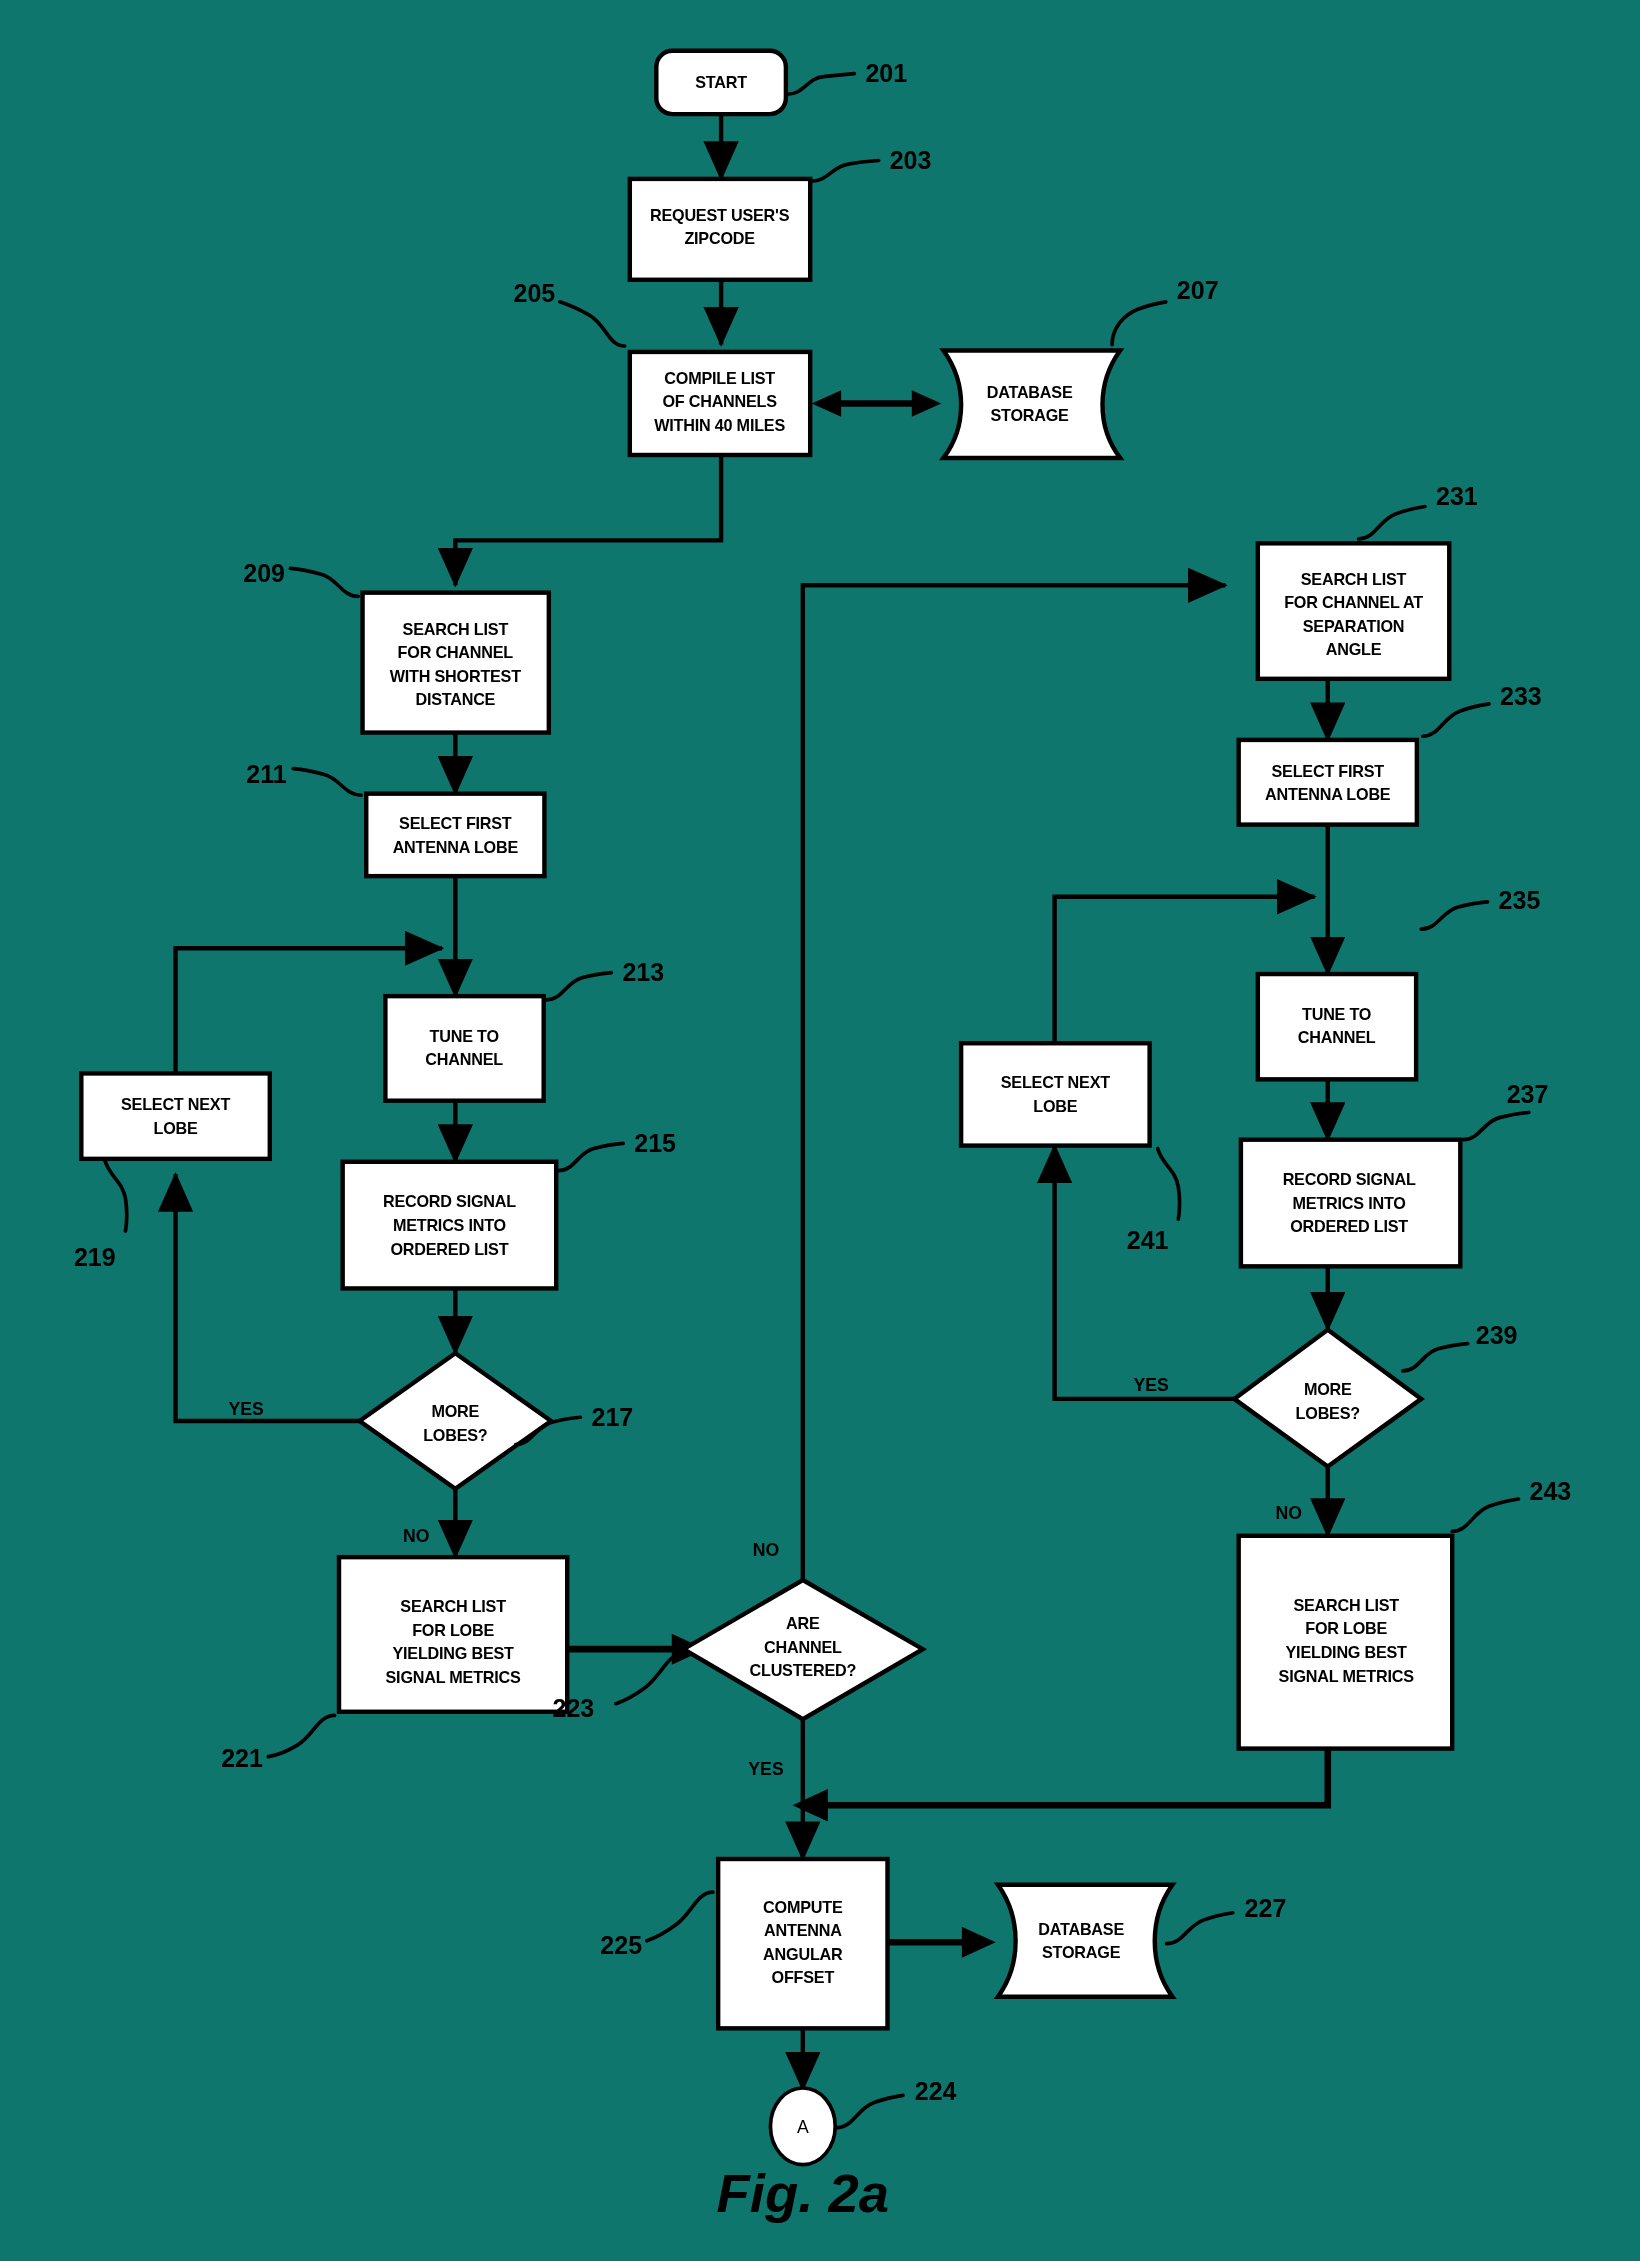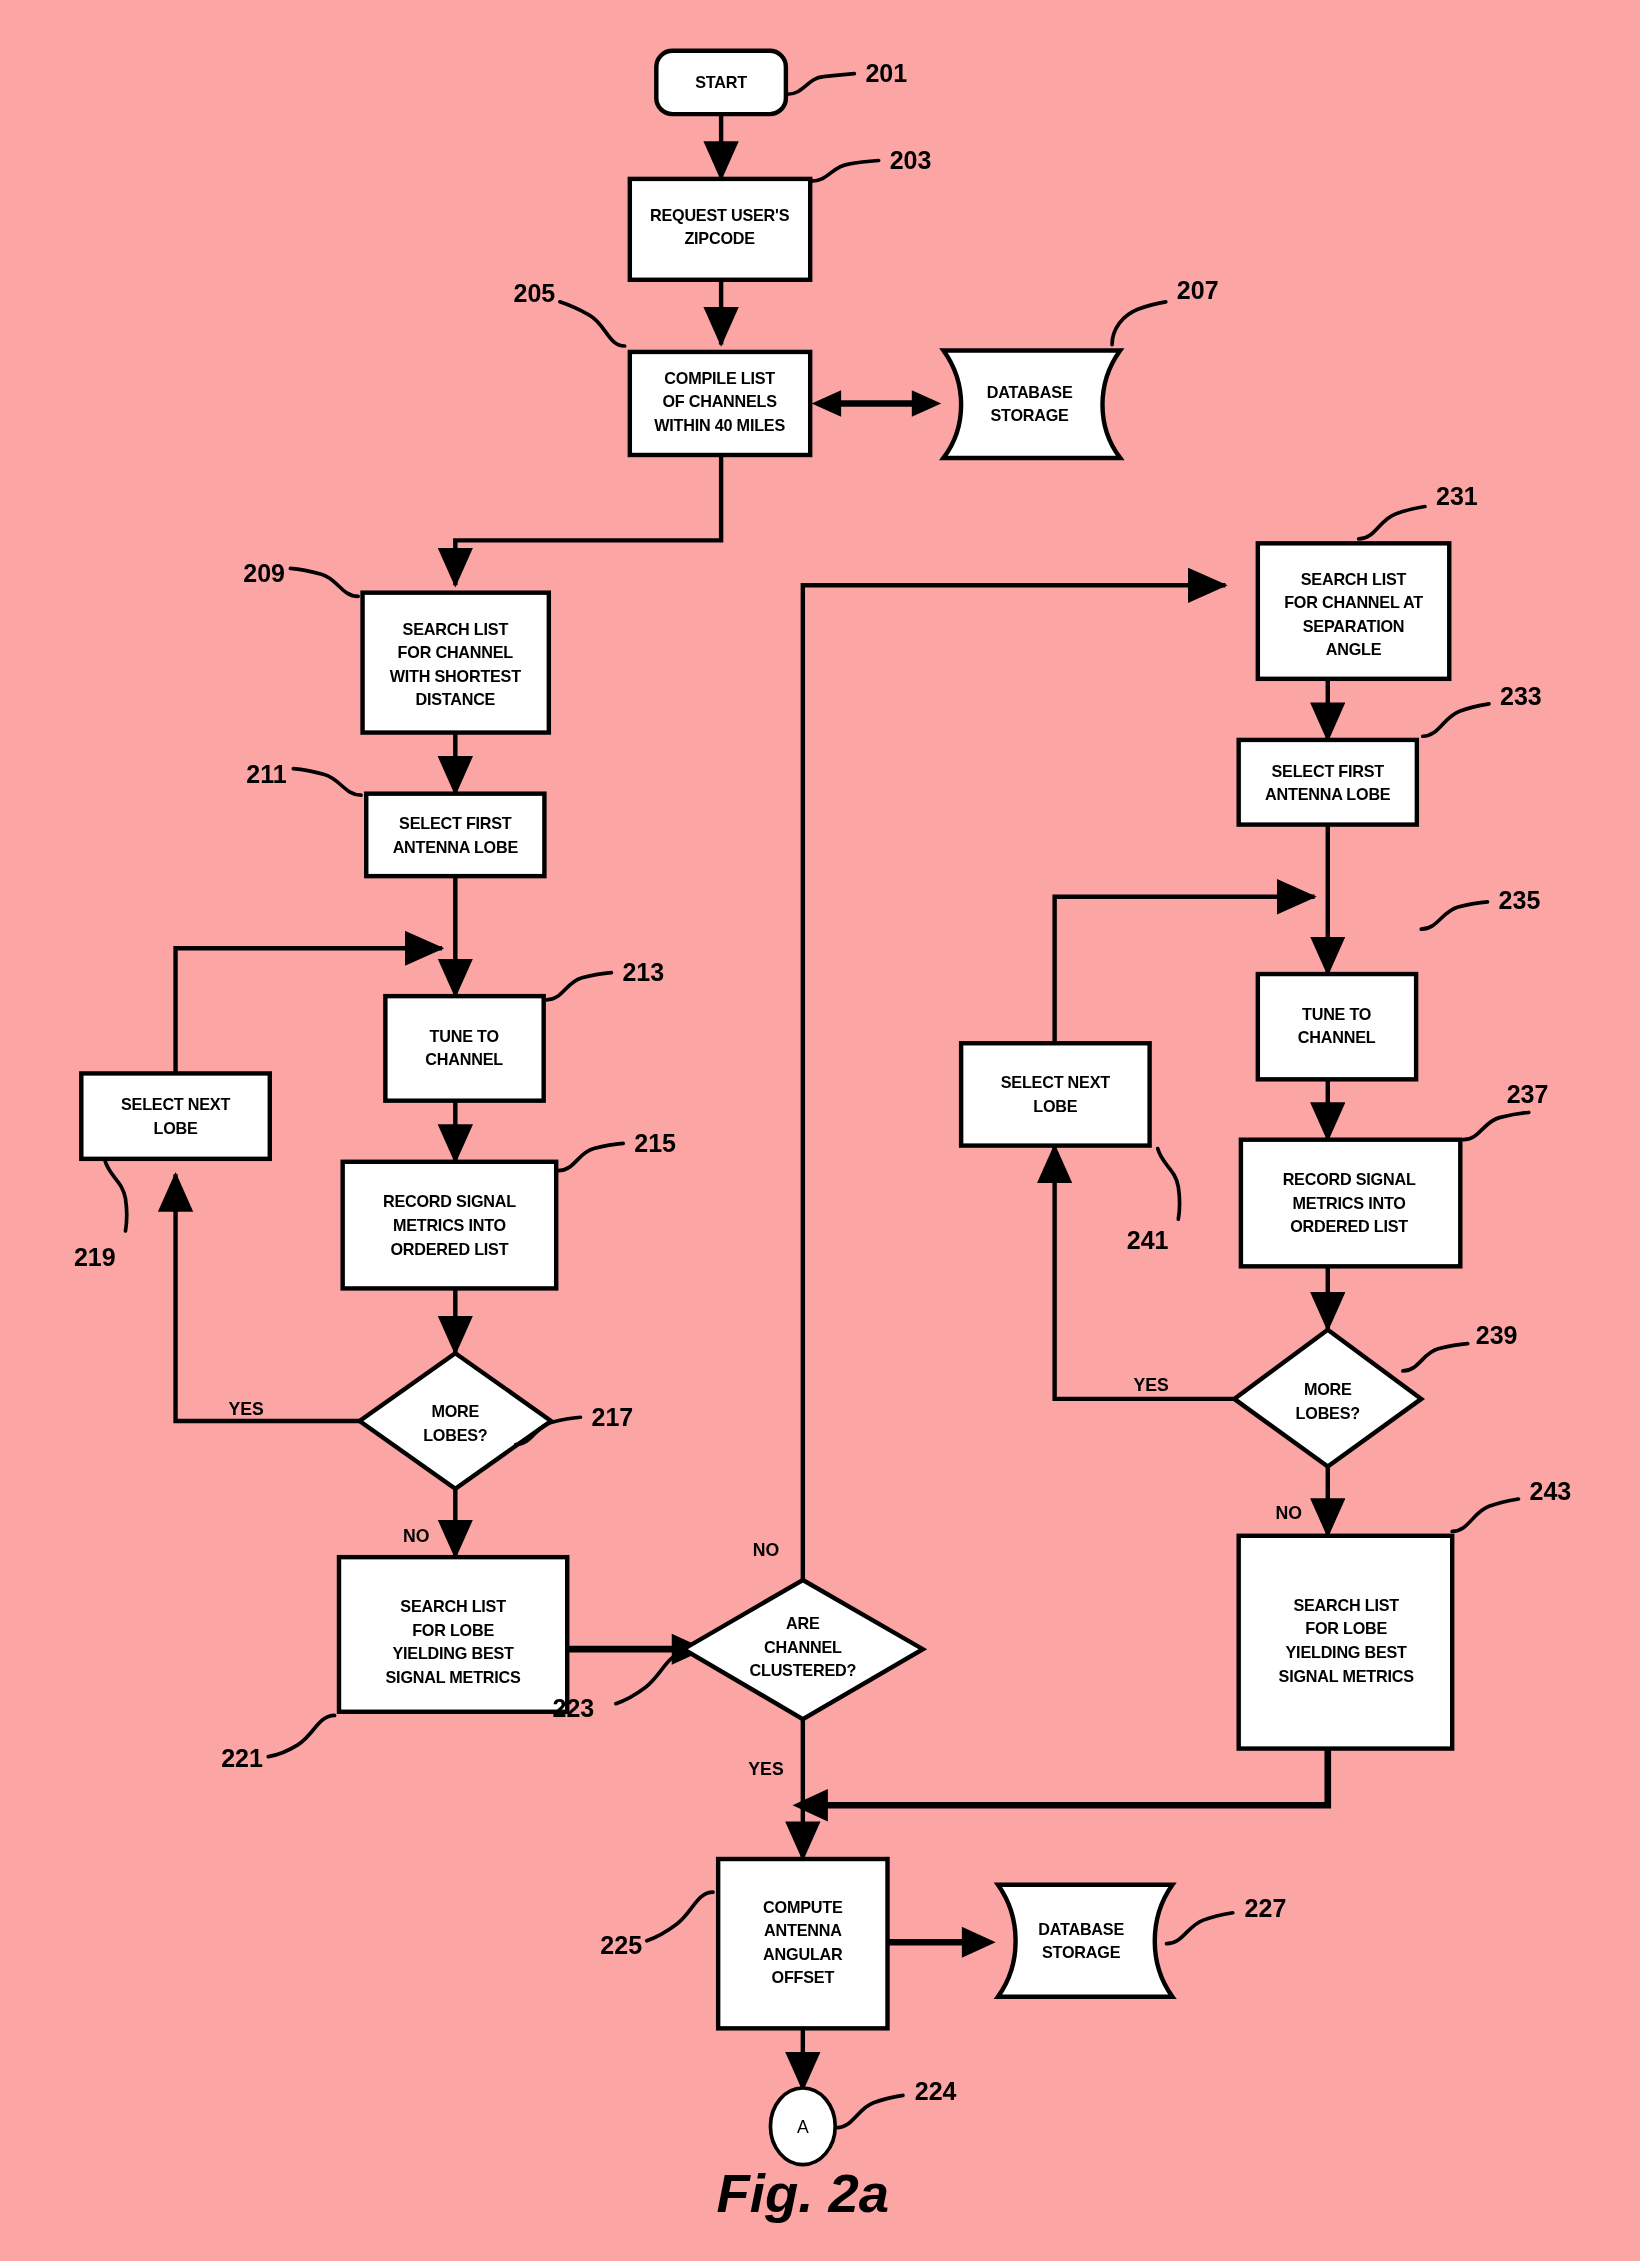--- a/index.html
+++ b/index.html
@@ -4,21 +4,21 @@
 <style>
   html, body {
     margin: 0;
     padding: 0;
     background: #ffffff;
   }
   #page {
     position: relative;
     width: 1641px;
     height: 2261px;
-    background: #fca5a5;
+    background: #0f766e;
     overflow: hidden;
     font-family: "Liberation Sans", sans-serif;
   }
   svg.layer {
     position: absolute;
     top: 0;
     left: 0;
     width: 1641px;
     height: 2261px;
   }

